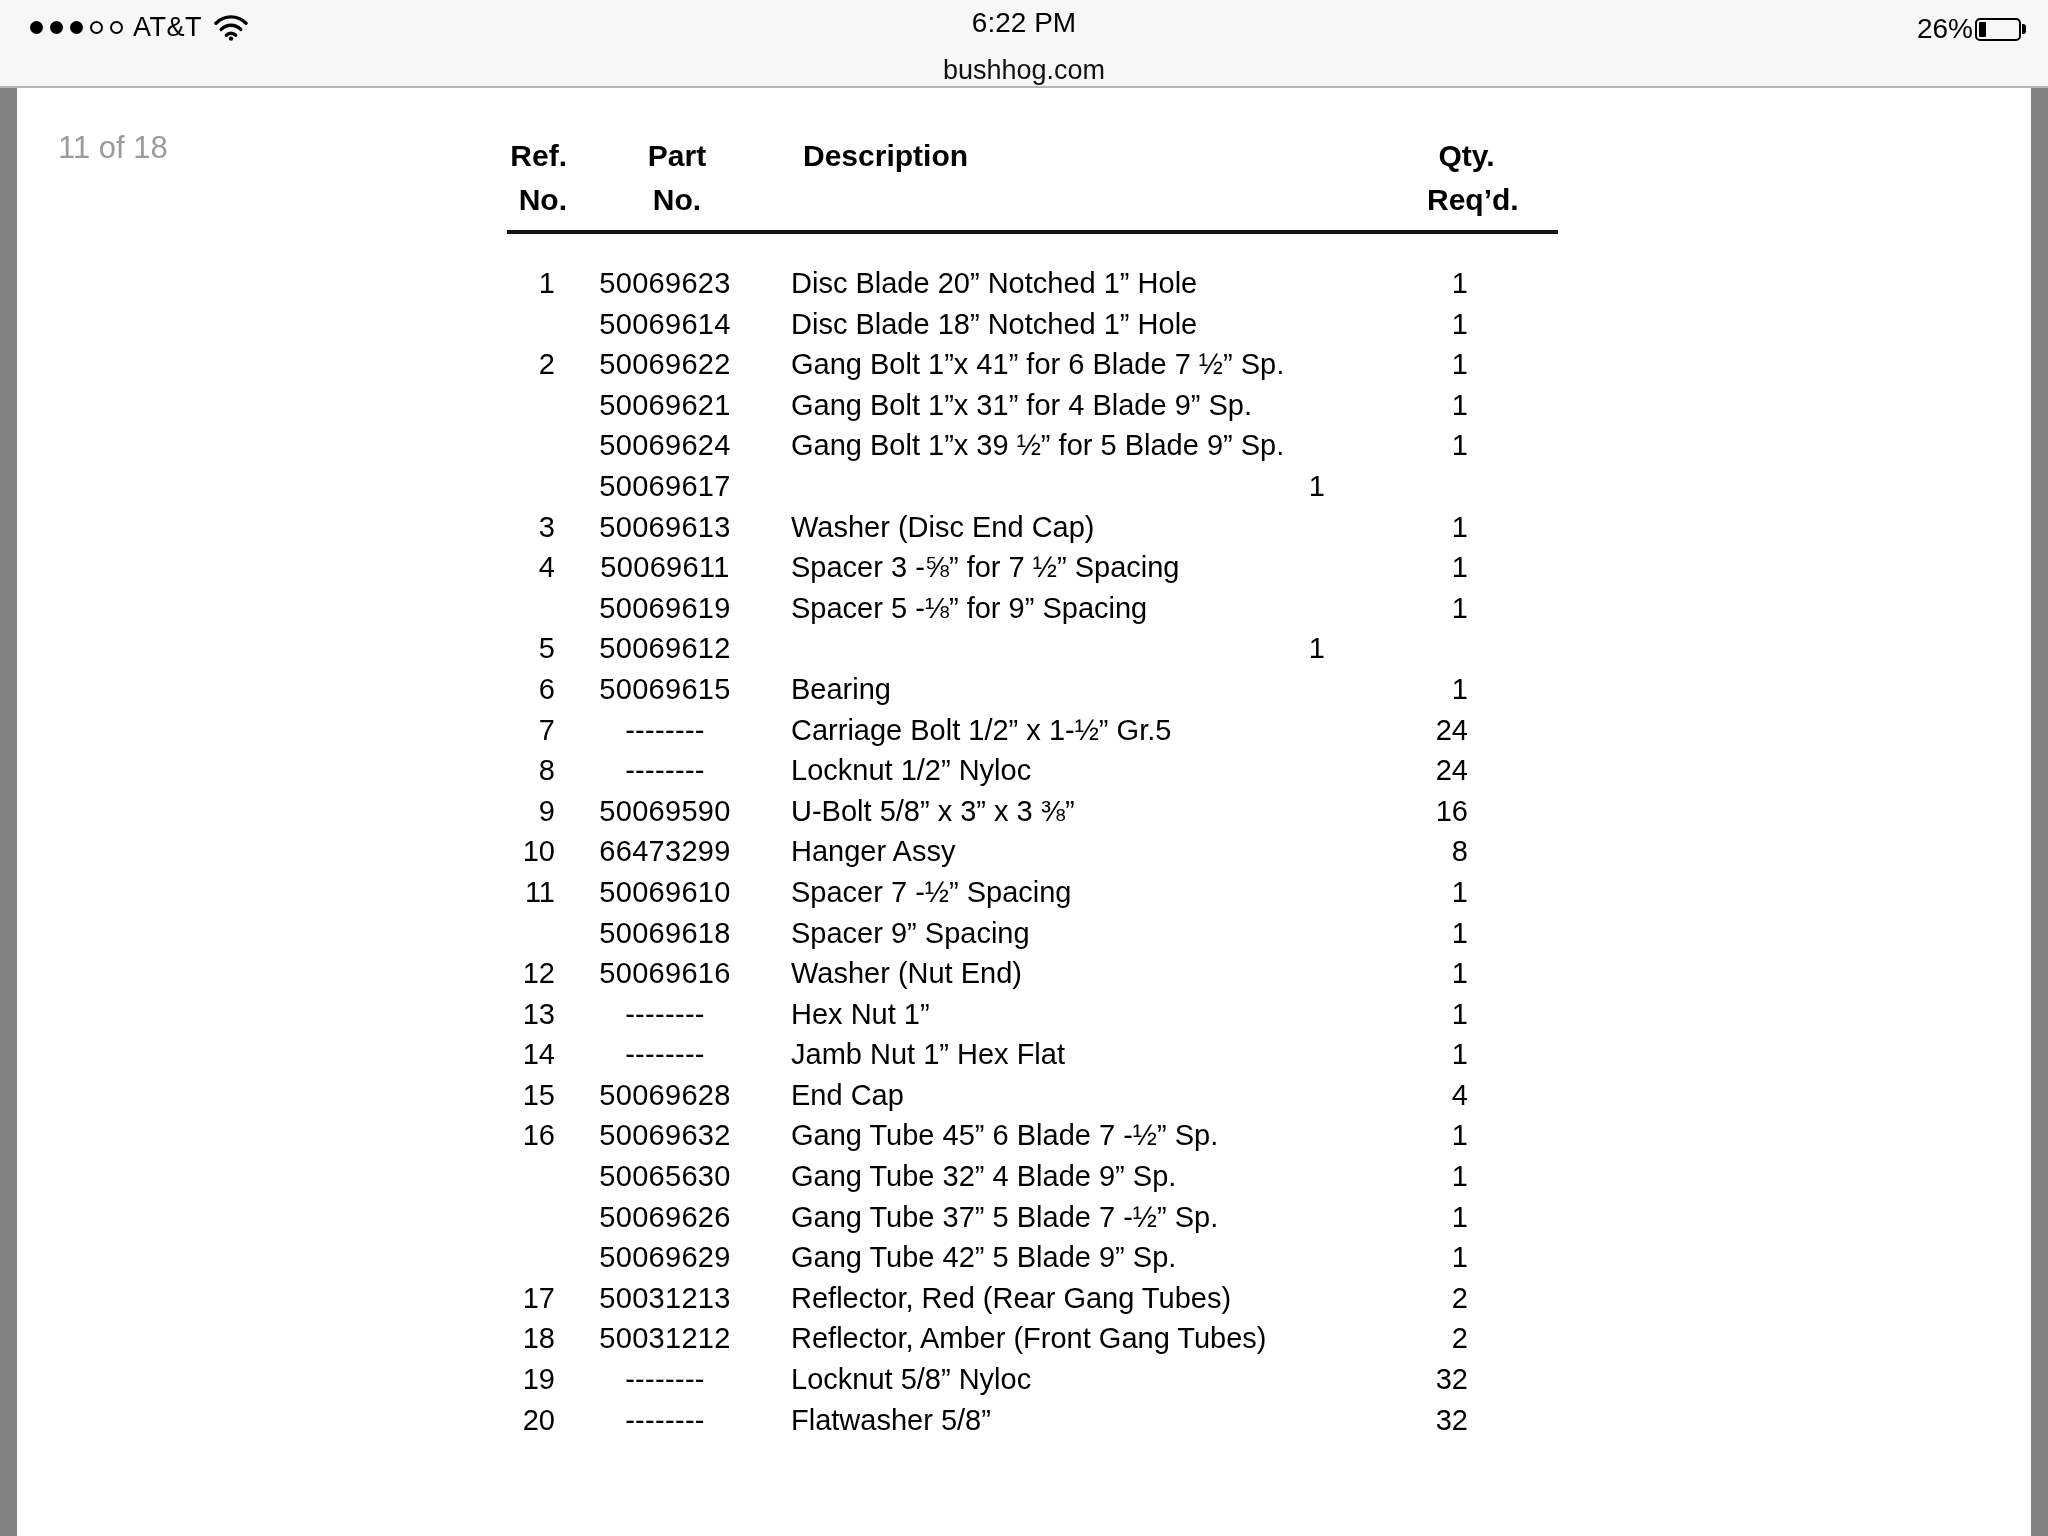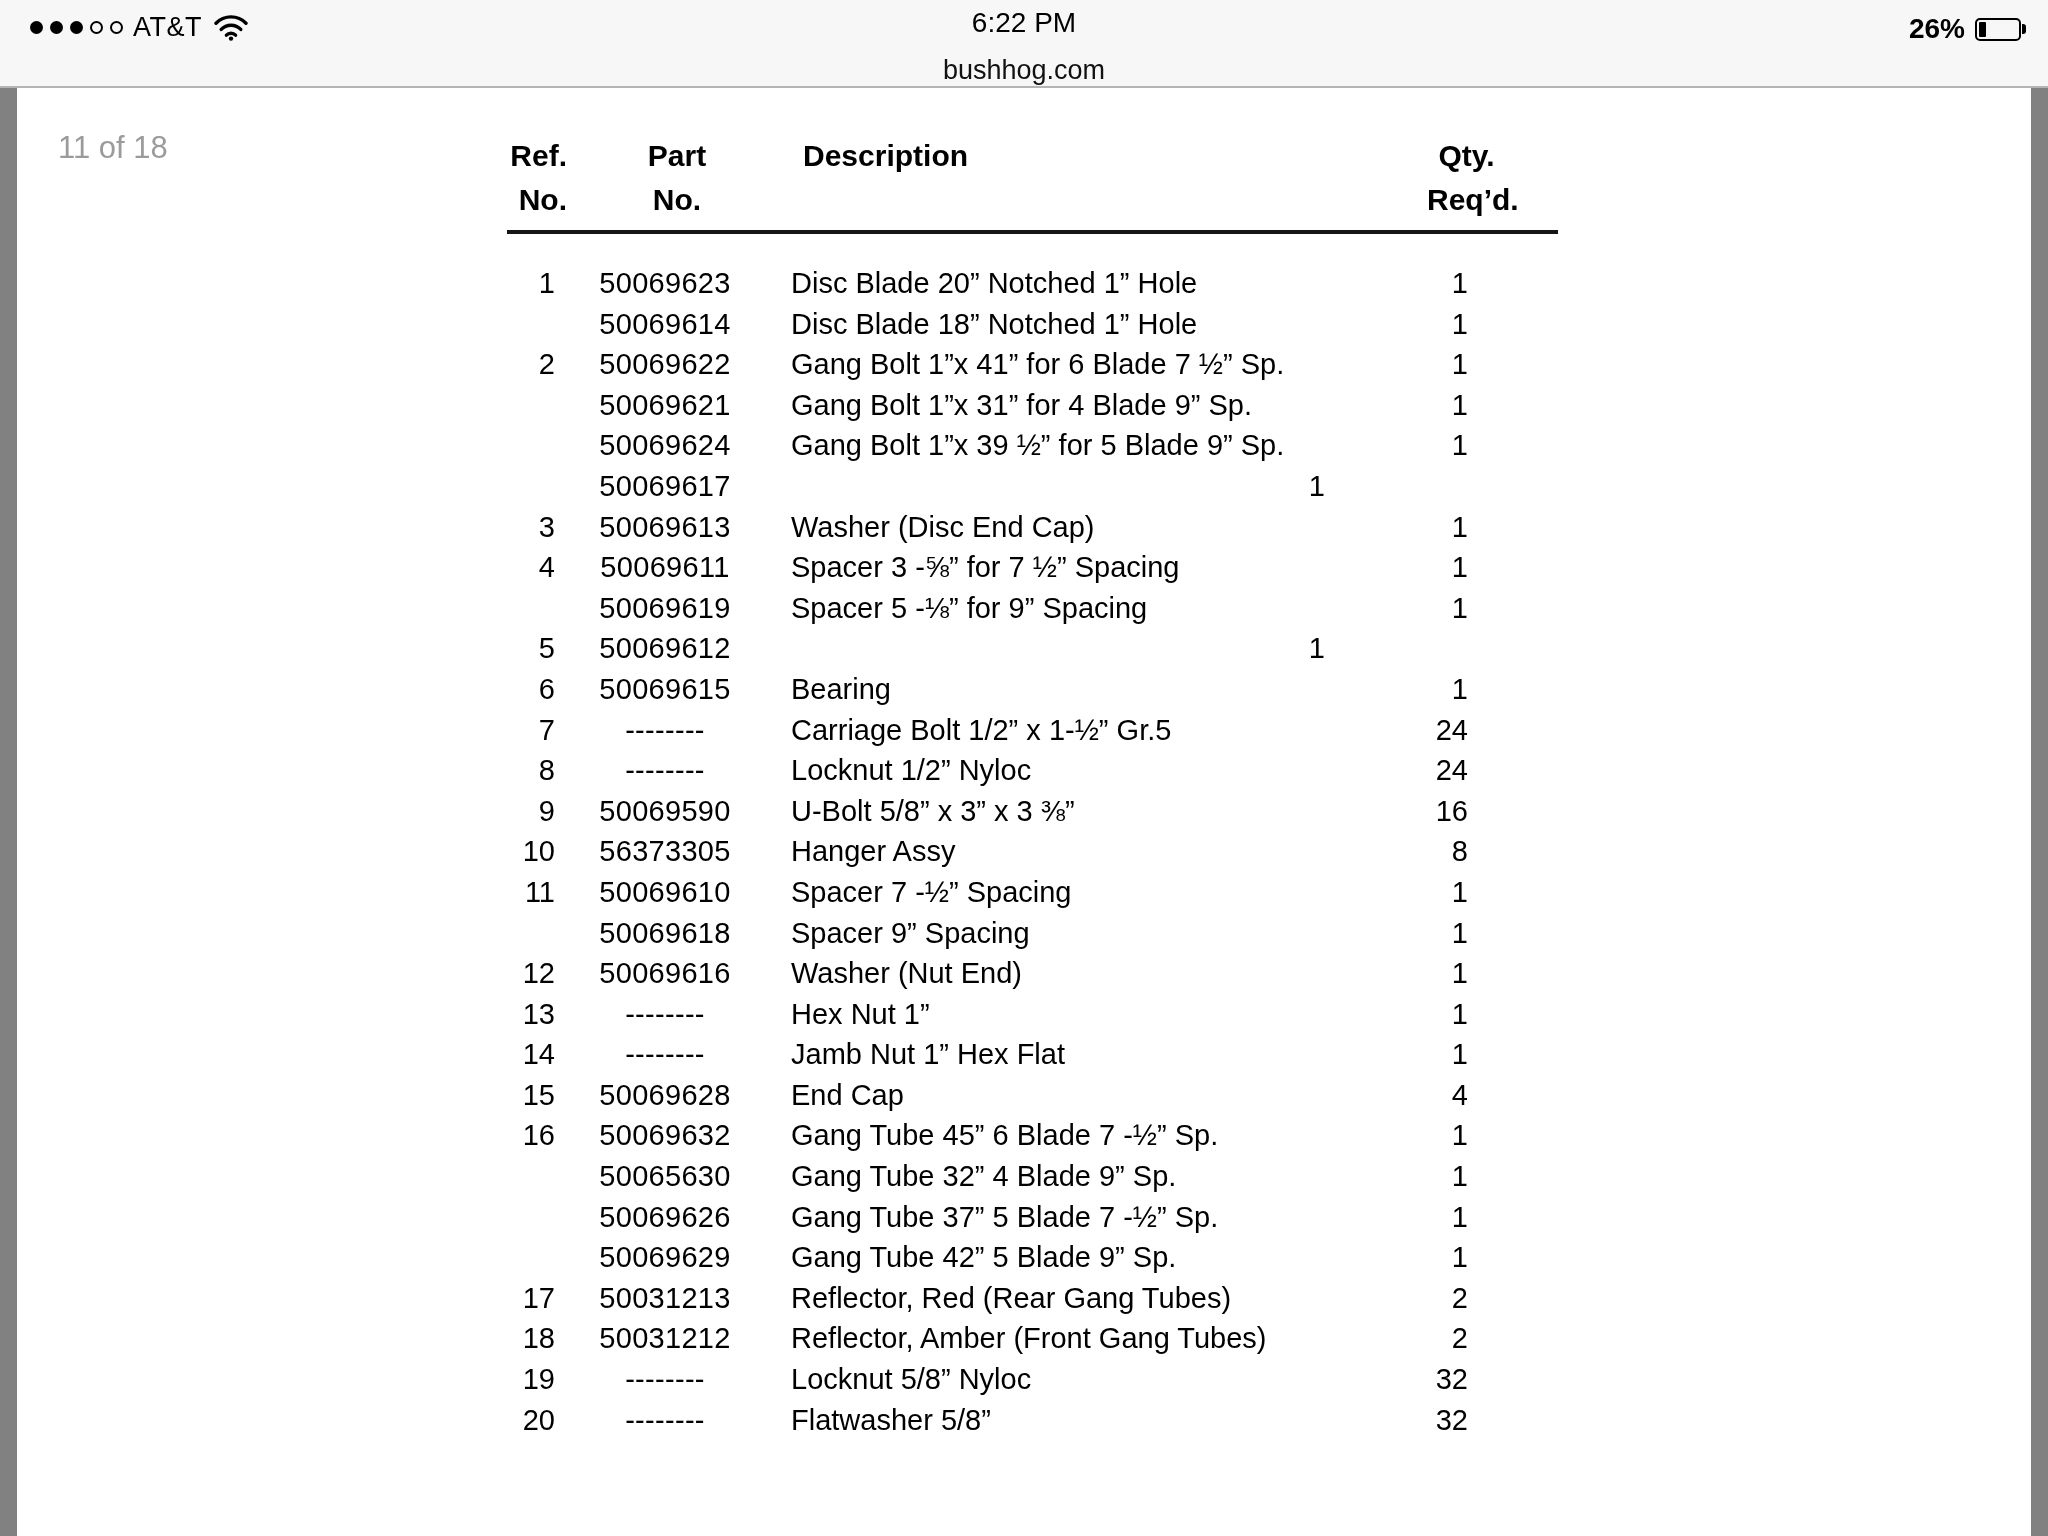--- a/index.html
+++ b/index.html
@@ -29,23 +29,22 @@
   .dot.empty  { background:transparent; border:2px solid #000; }
   .carrier { font-size:27px; letter-spacing:0.5px; }
   .wifi { margin-left:2px; display:block; }
 
   .sb-center { position:absolute; left:0; right:0; top:0; text-align:center; }
   .sb-time   { margin-top:7px;  font-size:28px; font-weight:normal; }
   .sb-domain { margin-top:16px;  font-size:27px; color:#111; }
 
   .sb-right {
     position:absolute; right:22px; top:13px;
-    display:flex; align-items:center; gap:10px;
+    display:flex; align-items:center; gap:2px;
     font-size:28px;
-    font-weight:bold;
   }
   .battery-group { display:flex; align-items:center; }
   .battery {
     position:relative; width:46px; height:23px;
     border:2px solid #000; border-radius:5px;
     background:transparent;
   }
   .battery-fill {
     position:absolute; left:2px; top:2px; bottom:2px;
     background:#000; border-radius:1px;
@@ -233,21 +232,21 @@
         <div class="qty-cell">24</div>
       </div>
       <div class="trow">
         <div class="ref-cell">9</div>
         <div class="part-cell">50069590</div>
         <div class="desc-cell">U-Bolt 5/8” x 3” x 3 ⅜”</div>
         <div class="qty-cell">16</div>
       </div>
       <div class="trow">
         <div class="ref-cell">10</div>
-        <div class="part-cell">56373305</div>
+        <div class="part-cell">66473299</div>
         <div class="desc-cell">Hanger Assy</div>
         <div class="qty-cell">8</div>
       </div>
       <div class="trow">
         <div class="ref-cell">11</div>
         <div class="part-cell">50069610</div>
         <div class="desc-cell">Spacer 7 -½” Spacing</div>
         <div class="qty-cell">1</div>
       </div>
       <div class="trow">

